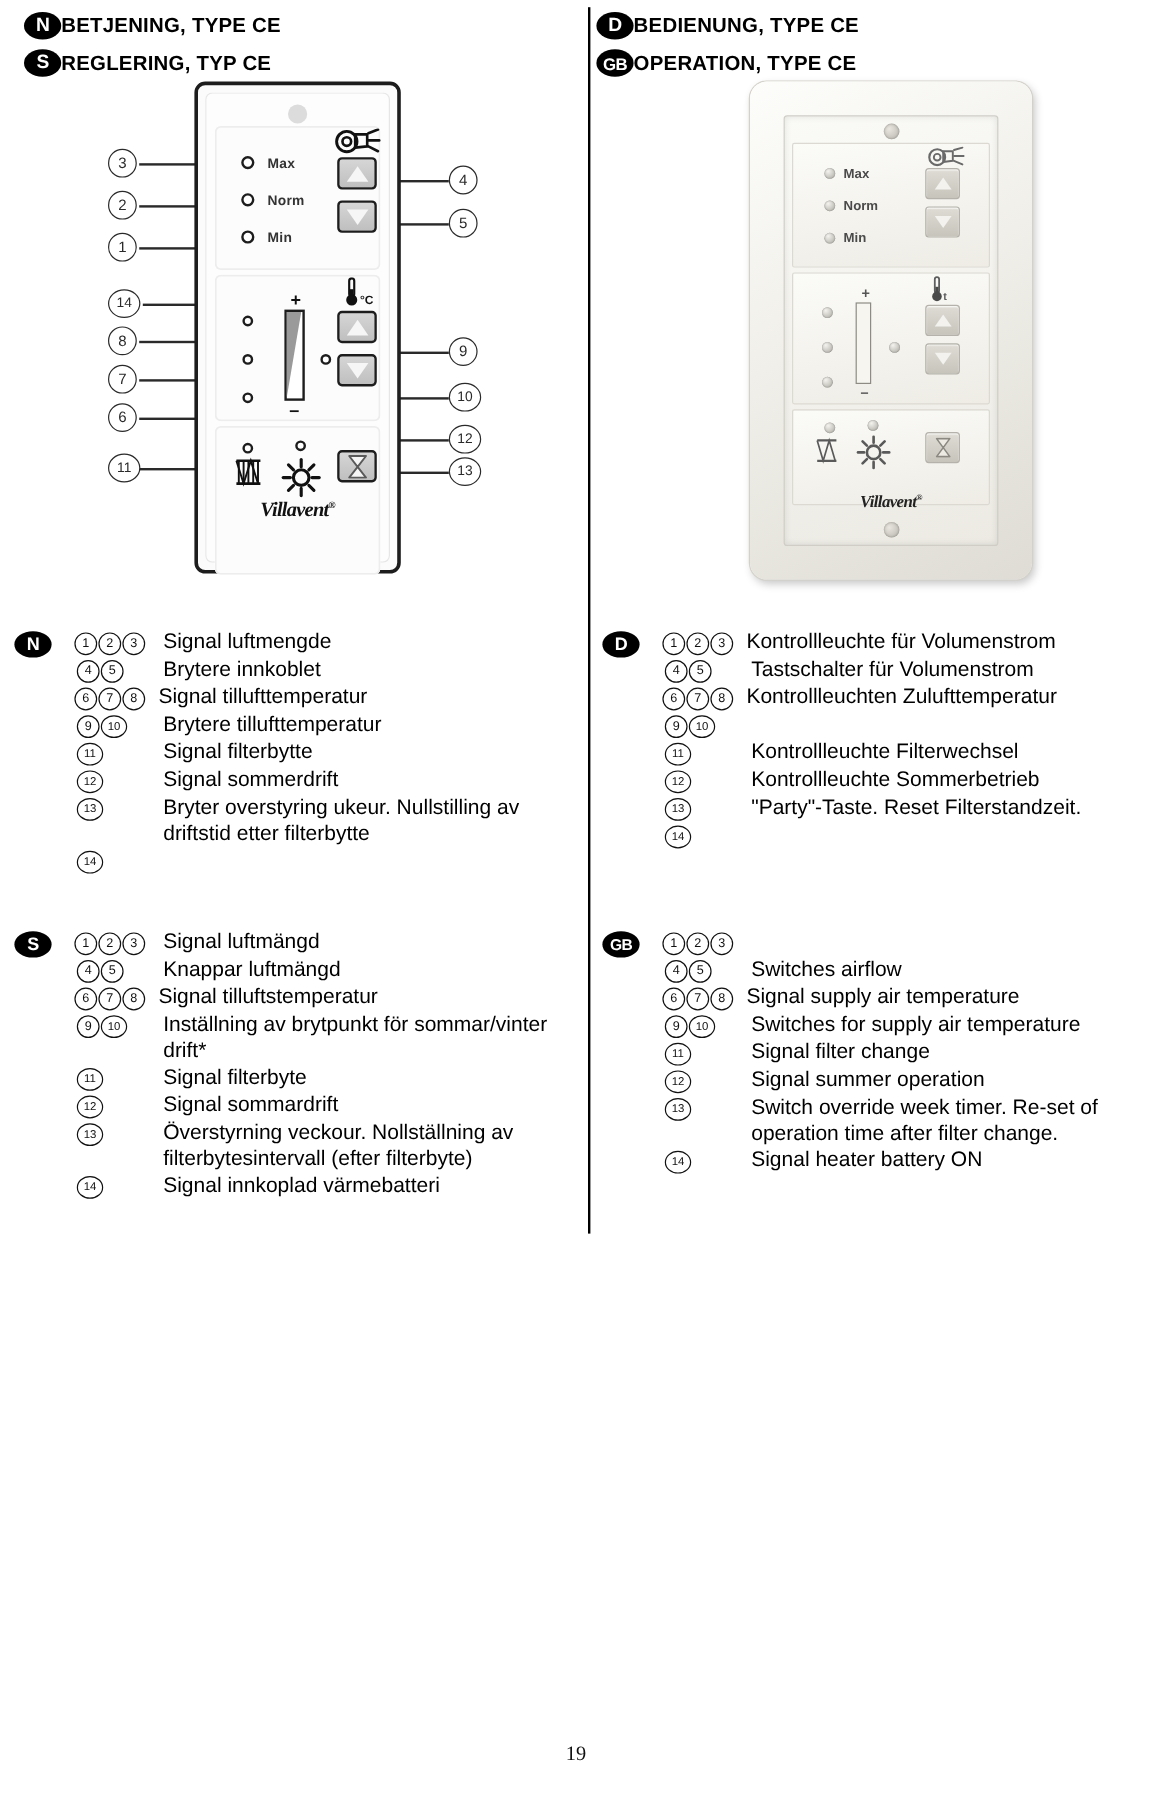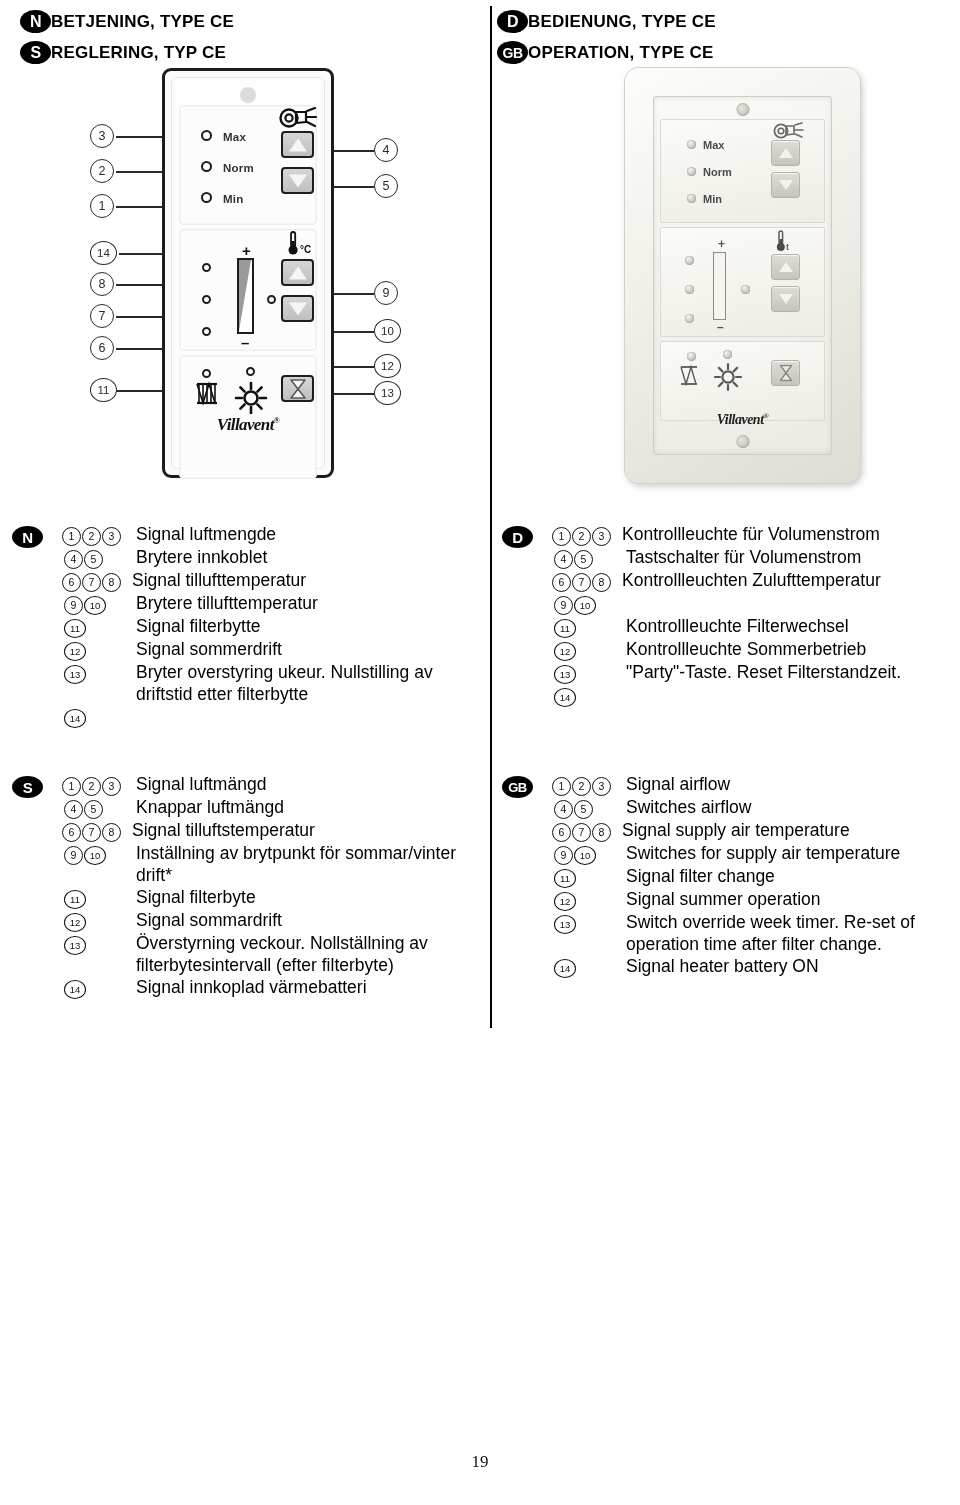--- a/index.html
+++ b/index.html
@@ -662,21 +662,20 @@
 
   <div class="legend lg-gb">
     <span class="lg-badge two">GB</span>
     <div class="lg-list">
       <div class="lg-row">
         <span class="lg-nums">
           <span class="cnum">1</span>
           <span class="cnum">2</span>
           <span class="cnum">3</span>
         </span>
-        <span class="lg-text">Signal airflow</span>
       </div>
       <div class="lg-row">
         <span class="lg-nums indent">
           <span class="cnum">4</span>
           <span class="cnum">5</span>
         </span>
         <span class="lg-text">Switches airflow</span>
       </div>
       <div class="lg-row">
         <span class="lg-nums">

